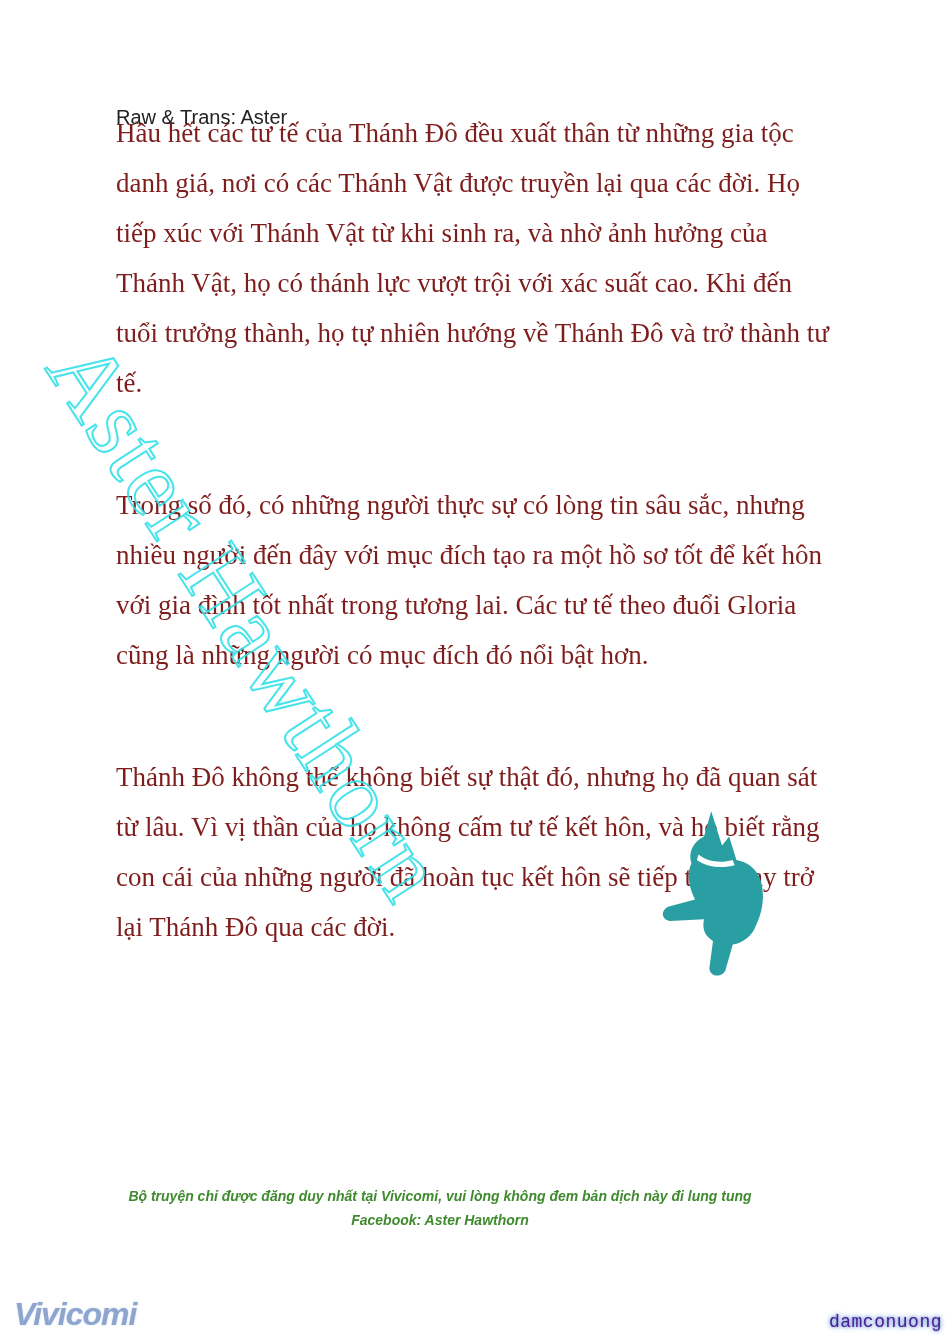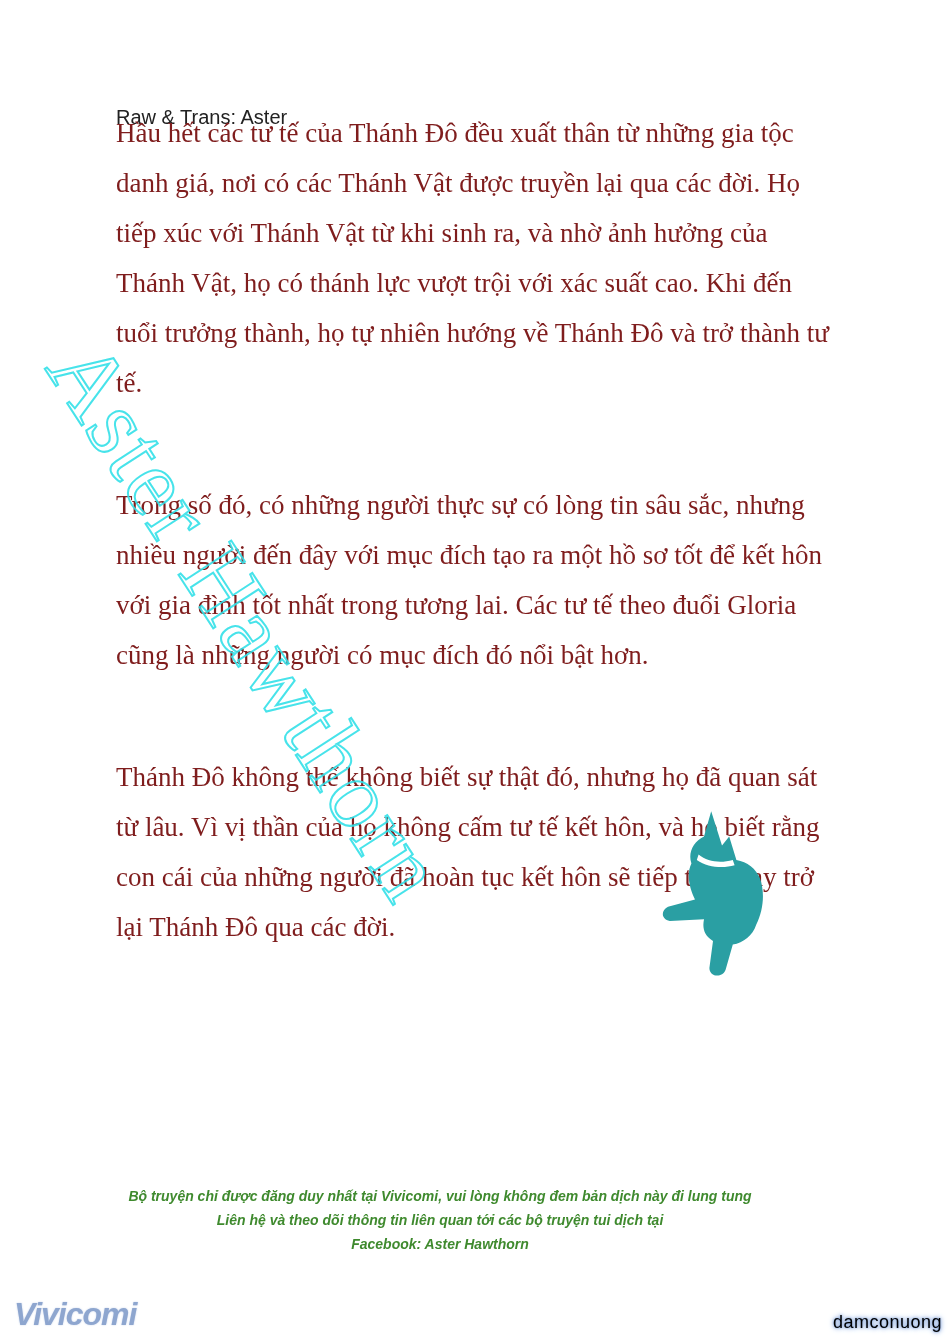--- a/index.html
+++ b/index.html
@@ -33,21 +33,21 @@
     font-size: 14px; line-height: 24px; color: #3f8a2e;
   }
   .logo-left {
     position: absolute; left: 14px; top: 1296px;
     font-family: "Liberation Sans", sans-serif; font-style: italic; font-weight: bold;
     font-size: 32px; color: #8ea6cf; letter-spacing: -1px;
     text-shadow: 0 0 2px #c7d3ea;
   }
   .logo-right {
     position: absolute; right: 8px; top: 1312px;
-    font-family: Liberation Sans, sans-serif; font-size: 18px; color: #000000;
+    font-family: Liberation Mono, monospace; font-size: 18px; color: #4c1d95;
     text-shadow: 0 0 2px #7e9fd6, 0 0 4px #7e9fd6, 0 0 6px #a9c1ec;
     letter-spacing: 0.5px;
   }
 </style>
 </head>
 <body>
 
 <div class="credit">Raw &amp; Trans: Aster</div>
 
 <div class="body-text" id="p1">
@@ -62,18 +62,17 @@
 
 <div class="watermark">Aster Hawthorn</div>
 
 <svg class="cat" viewBox="0 0 200 190">
   <path fill="#2a9fa3" d="M68 2 L60 30 C48 36 42 48 46 60 C40 72 44 88 50 100 L20 108 C12 112 12 122 22 124 L60 122 C58 132 60 140 70 146 L66 176 C66 186 80 188 84 178 L92 150 C104 148 114 140 118 128 C126 112 128 92 122 76 C118 66 108 58 96 56 L88 30 L80 40 Z"></path>
   <path fill="#ffffff" d="M54 50 C64 58 78 60 92 56 L94 62 C80 66 64 64 52 56 Z"></path>
 </svg>
 
 <div class="notice">
   <div>Bộ truyện chỉ được đăng duy nhất tại Vivicomi, vui lòng không đem bản dịch này đi lung tung</div>
-  <div>Liên hệ và theo dõi thông tin liên quan tới các bộ truyện tui dịch tại</div>
   <div>Facebook: Aster Hawthorn</div>
 </div>
 
 <div class="logo-left">Vivicomi</div>
 <div class="logo-right">damconuong</div>
 
 </body></html>

